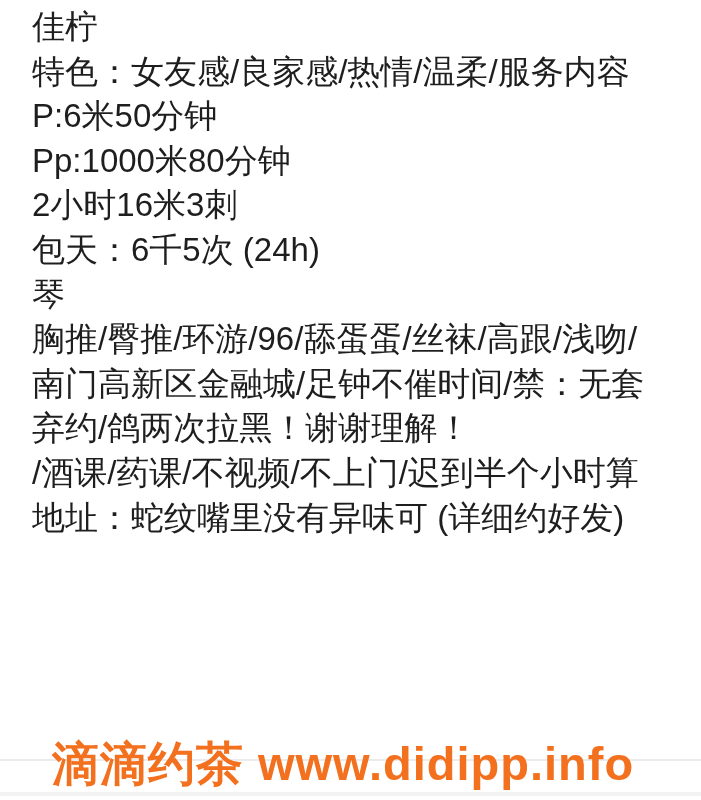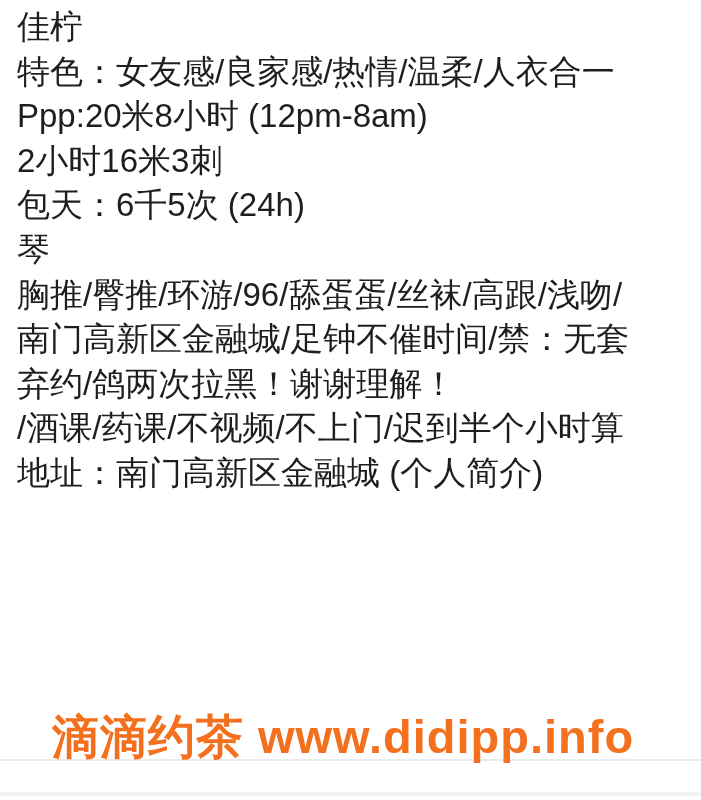--- a/index.html
+++ b/index.html
@@ -43,46 +43,47 @@
     left: 0;
     top: 792px;
     width: 701px;
     height: 4px;
     background: #f3f3f3;
     z-index: 0;
   }
   .watermark {
     position: absolute;
     left: 52px;
-    top: 706px;
+    top: 733px;
     z-index: 1;
     font-size: 47px;
     font-weight: bold;
     white-space: nowrap;
     letter-spacing: 1px;
   }
   .watermark .site-name {
     margin-right: 14px;
   }
 </style>
 </head>
 <body style="background: rgb(255, 255, 255);">
 
-<div class="content" style="color: rgb(30, 30, 30);">
+<div class="content" style="color: rgb(30, 30, 30); margin-left: 15px;">
   <div class="line">佳柠</div>
-  <div class="line">特色：女友感/良家感/热情/温柔/人衣合一</div>
-  <div class="line">Ppp:20米8小时 (12pm-8am)</div>
+  <div class="line">特色：女友感/良家感/热情/温柔/服务内容</div>
+  <div class="line">P:6米50分钟</div>
+  <div class="line">Pp:1000米80分钟</div>
   <div class="line">2小时16米3刺</div>
   <div class="line">包天：6千5次 (24h)</div>
   <div class="line">琴</div>
   <div class="line">胸推/臀推/环游/96/舔蛋蛋/丝袜/高跟/浅吻/</div>
   <div class="line">南门高新区金融城/足钟不催时间/禁：无套</div>
   <div class="line">弃约/鸽两次拉黑！谢谢理解！</div>
   <div class="line">/酒课/药课/不视频/不上门/迟到半个小时算</div>
-  <div class="line">地址：南门高新区金融城 (个人简介)</div>
+  <div class="line">地址：蛇纹嘴里没有异味可 (详细约好发)</div>
 </div>
 
 <div class="hairline"></div>
 <div class="bottom-band"></div>
 
 <div class="watermark" style="color: rgb(242, 112, 30);">
   <span class="site-name">滴滴约茶</span><span>www.didipp.info</span>
 </div>
 
 </body></html>

